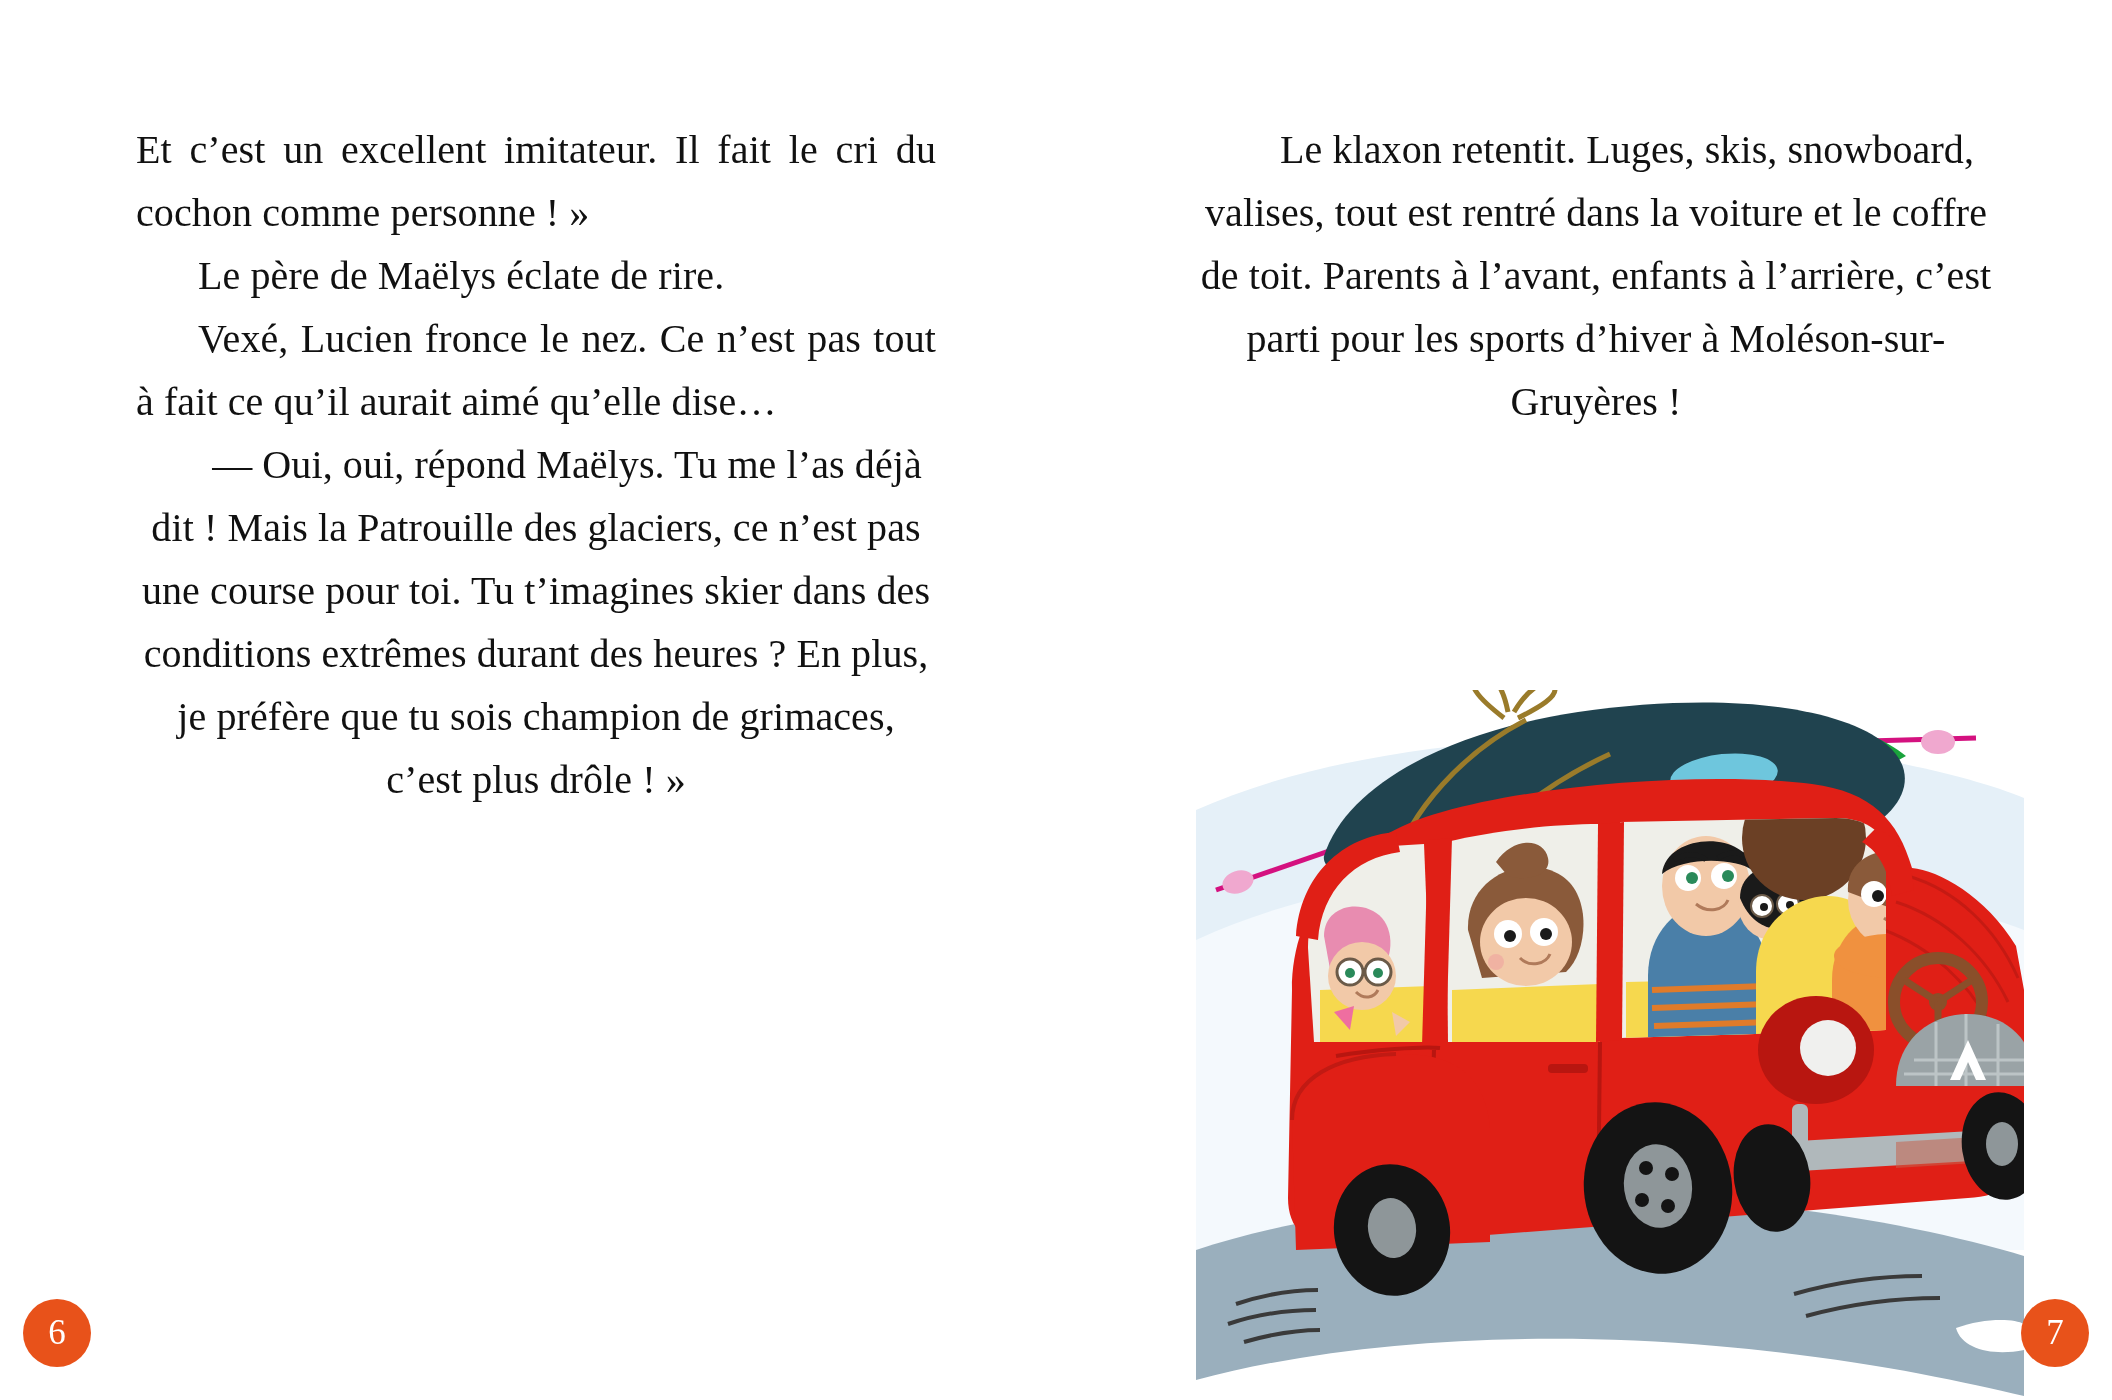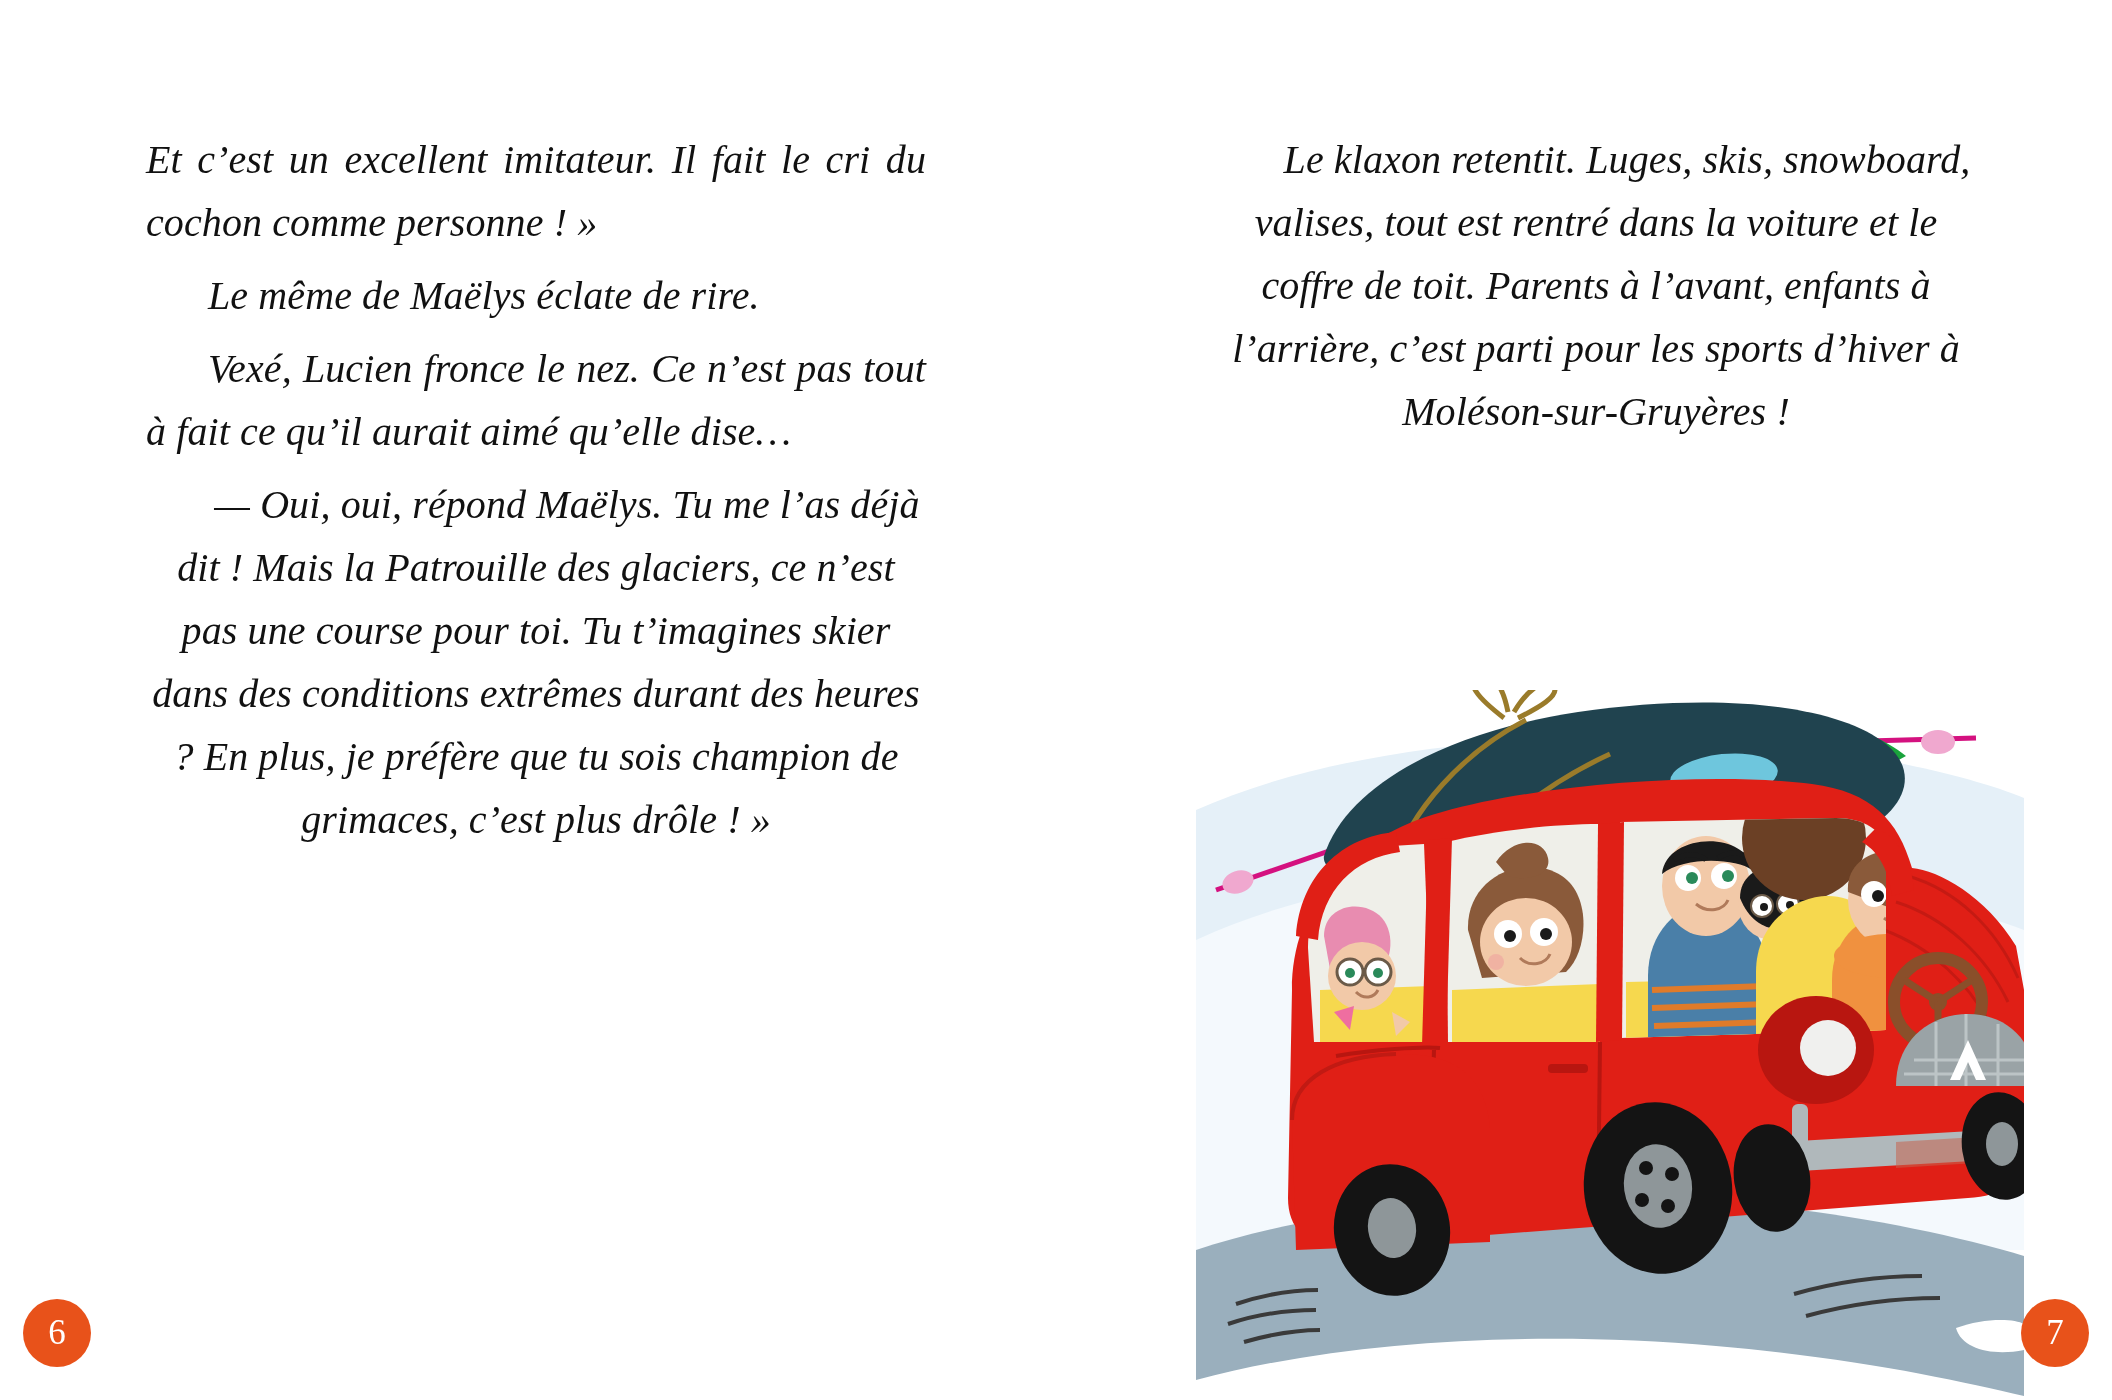--- a/index.html
+++ b/index.html
@@ -41,23 +41,22 @@
     text-align: justify;
     text-justify: inter-word;
     hyphens: none;
     letter-spacing: 0.1px;
   }
   .page-left .textcol  { left: 136px; }
   .page-right .textcol { left: 1196px; }
   .page-right .textcol { left: 140px; }
 
   .para {
-    margin: 10px;
+    margin: 0;
     text-indent: 62px;
-    font-style: italic;
   }
   .para.noindent { text-indent: 0; }
   .para:last-child { text-align: center; }
 
   
   .para { text-align: justify; }
 
   .page-num {
     position: absolute;
     bottom: 33px;
@@ -88,21 +87,21 @@
 </style>
 </head>
 <body>
 
 <div class="spread">
 
   <div class="page page-left">
 
     <div class="textcol">
       <p class="para noindent">Et c’est un excellent imitateur. Il fait le cri du cochon comme personne ! »</p>
-      <p class="para">Le même de Maëlys éclate de rire.</p>
+      <p class="para">Le père de Maëlys éclate de rire.</p>
       <p class="para">Vexé, Lucien fronce le nez. Ce n’est pas tout à fait ce qu’il aurait aimé qu’elle dise…</p>
       <p class="para">— Oui, oui, répond Maëlys. Tu me l’as déjà dit ! Mais la Patrouille des glaciers, ce n’est pas une course pour toi. Tu t’imagines skier dans des conditions extrêmes durant des heures ? En plus, je préfère que tu sois champion de grimaces, c’est plus drôle ! »</p>
     </div>
 
     <div class="page-num page-num-left">6</div>
   </div>
 
   <div class="page page-right">
 
     <div class="textcol">

